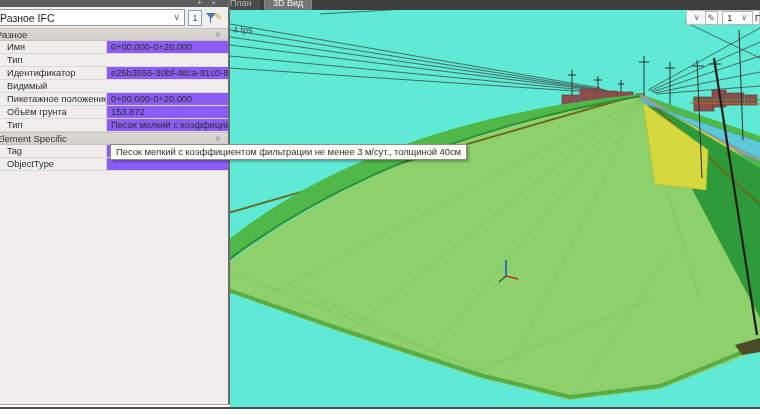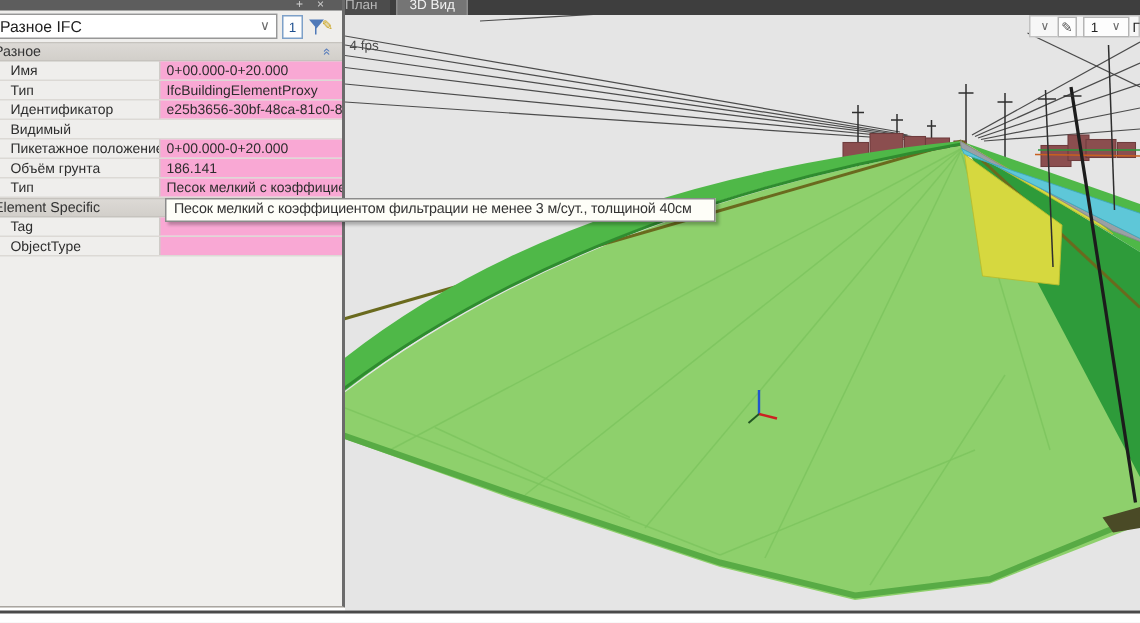--- a/index.html
+++ b/index.html
@@ -28,30 +28,30 @@
   .pencil{position:absolute;right:0px;top:2px;font-size:9px;color:#c9a218;}
 
   .sec-hdr{height:13px;background:linear-gradient(#dcd9d5,#d2cfca);border-top:1px solid #c6c3be;
            border-bottom:1px solid #c6c3be;display:flex;align-items:center;justify-content:space-between;
            padding:0 8px 0 3px;font-size:9.5px;color:#333;box-sizing:border-box;}
   .sec-hdr .collapse{color:#5b7fbd;font-size:9px;transform:rotate(90deg);display:inline-block;line-height:9px;}
 
   .prow{display:flex;height:13px;border-bottom:1px solid #dcd9d5;box-sizing:border-box;}
   .plabel{width:113px;padding-left:14px;font-size:9.3px;color:#2d2d2d;line-height:12px;box-sizing:border-box;
           white-space:nowrap;overflow:hidden;}
-  .pvalue{flex:1;background:#f9a8d4;border-left:1px solid #cfccc8;font-size:9.3px;color:#2d2d2d;
+  .pvalue{flex:1;background:#8b5cf6;border-left:1px solid #cfccc8;font-size:9.3px;color:#2d2d2d;
           line-height:12px;padding-left:4px;box-sizing:border-box;white-space:nowrap;overflow:hidden;}
 
   
-  .tooltip{position:absolute;left:110px;top:132px;z-index:60;background:#fefef8;border:1px solid #8b8b8b;
+  .tooltip{position:absolute;left:110px;top:144px;z-index:60;background:#fefef8;border:1px solid #8b8b8b;
            box-shadow:2px 2px 2px rgba(0,0,0,0.25);font-size:9.5px;letter-spacing:-0.1px;color:#333;
-           padding:1px 15px 2px 5px;white-space:nowrap;}
-
-  
-  .viewport{position:absolute;left:230px;top:0;width:530px;height:407px;background:#e5e5e5;overflow:hidden;}
+           padding:1px 5px 2px 5px;white-space:nowrap;}
+
+  
+  .viewport{position:absolute;left:230px;top:0;width:530px;height:407px;background:#5eead4;overflow:hidden;}
   .tabbar{position:absolute;left:0;top:0;width:530px;height:10px;background:#3e3e3e;overflow:hidden;z-index:10;}
   .tab{position:absolute;top:-6px;height:16px;padding:4px 8px 0 8px;font-size:9px;line-height:11px;box-sizing:border-box;}
   .tab-1{left:-8px;background:#4c4c4c;color:#b9b9b9;}
   .tab-2{left:34px;background:#757575;color:#f2f2f2;border-left:1px solid #8d8d8d;border-right:1px solid #8d8d8d;}
 
   .fps{position:absolute;left:3px;top:25px;font-size:9px;color:#4a4a4a;z-index:5;}
 
   .vp-toolbar{position:absolute;right:0;top:10px;height:15px;display:flex;align-items:center;z-index:12;
               background:#f7f7f7;border:1px solid #c2c2c2;box-sizing:border-box;padding:0 0 0 4px;}
   .vpt-chev{font-size:8px;color:#6a6a6a;margin:0 3px;}
@@ -107,36 +107,35 @@
         <span>Разное</span>
         <span class="collapse">«</span>
       </div>
 
       <div class="prow">
         <div class="plabel">Имя</div>
         <div class="pvalue">0+00.000-0+20.000</div>
       </div>
       <div class="prow">
         <div class="plabel">Тип</div>
-        <div class="pvalue">IfcBuildingElementProxy</div>
       </div>
       <div class="prow">
         <div class="plabel">Идентификатор</div>
         <div class="pvalue">e25b3656-30bf-48ca-81c0-81...</div>
       </div>
       <div class="prow">
         <div class="plabel">Видимый</div>
       </div>
       <div class="prow">
         <div class="plabel">Пикетажное положение</div>
         <div class="pvalue">0+00.000-0+20.000</div>
       </div>
       <div class="prow">
         <div class="plabel">Объём грунта</div>
-        <div class="pvalue">186.141</div>
+        <div class="pvalue">153.872</div>
       </div>
       <div class="prow">
         <div class="plabel">Тип</div>
         <div class="pvalue">Песок мелкий с коэффициен...</div>
       </div>
 
       <div class="sec-hdr">
         <span>Element Specific</span>
         <span class="collapse">«</span>
       </div>

